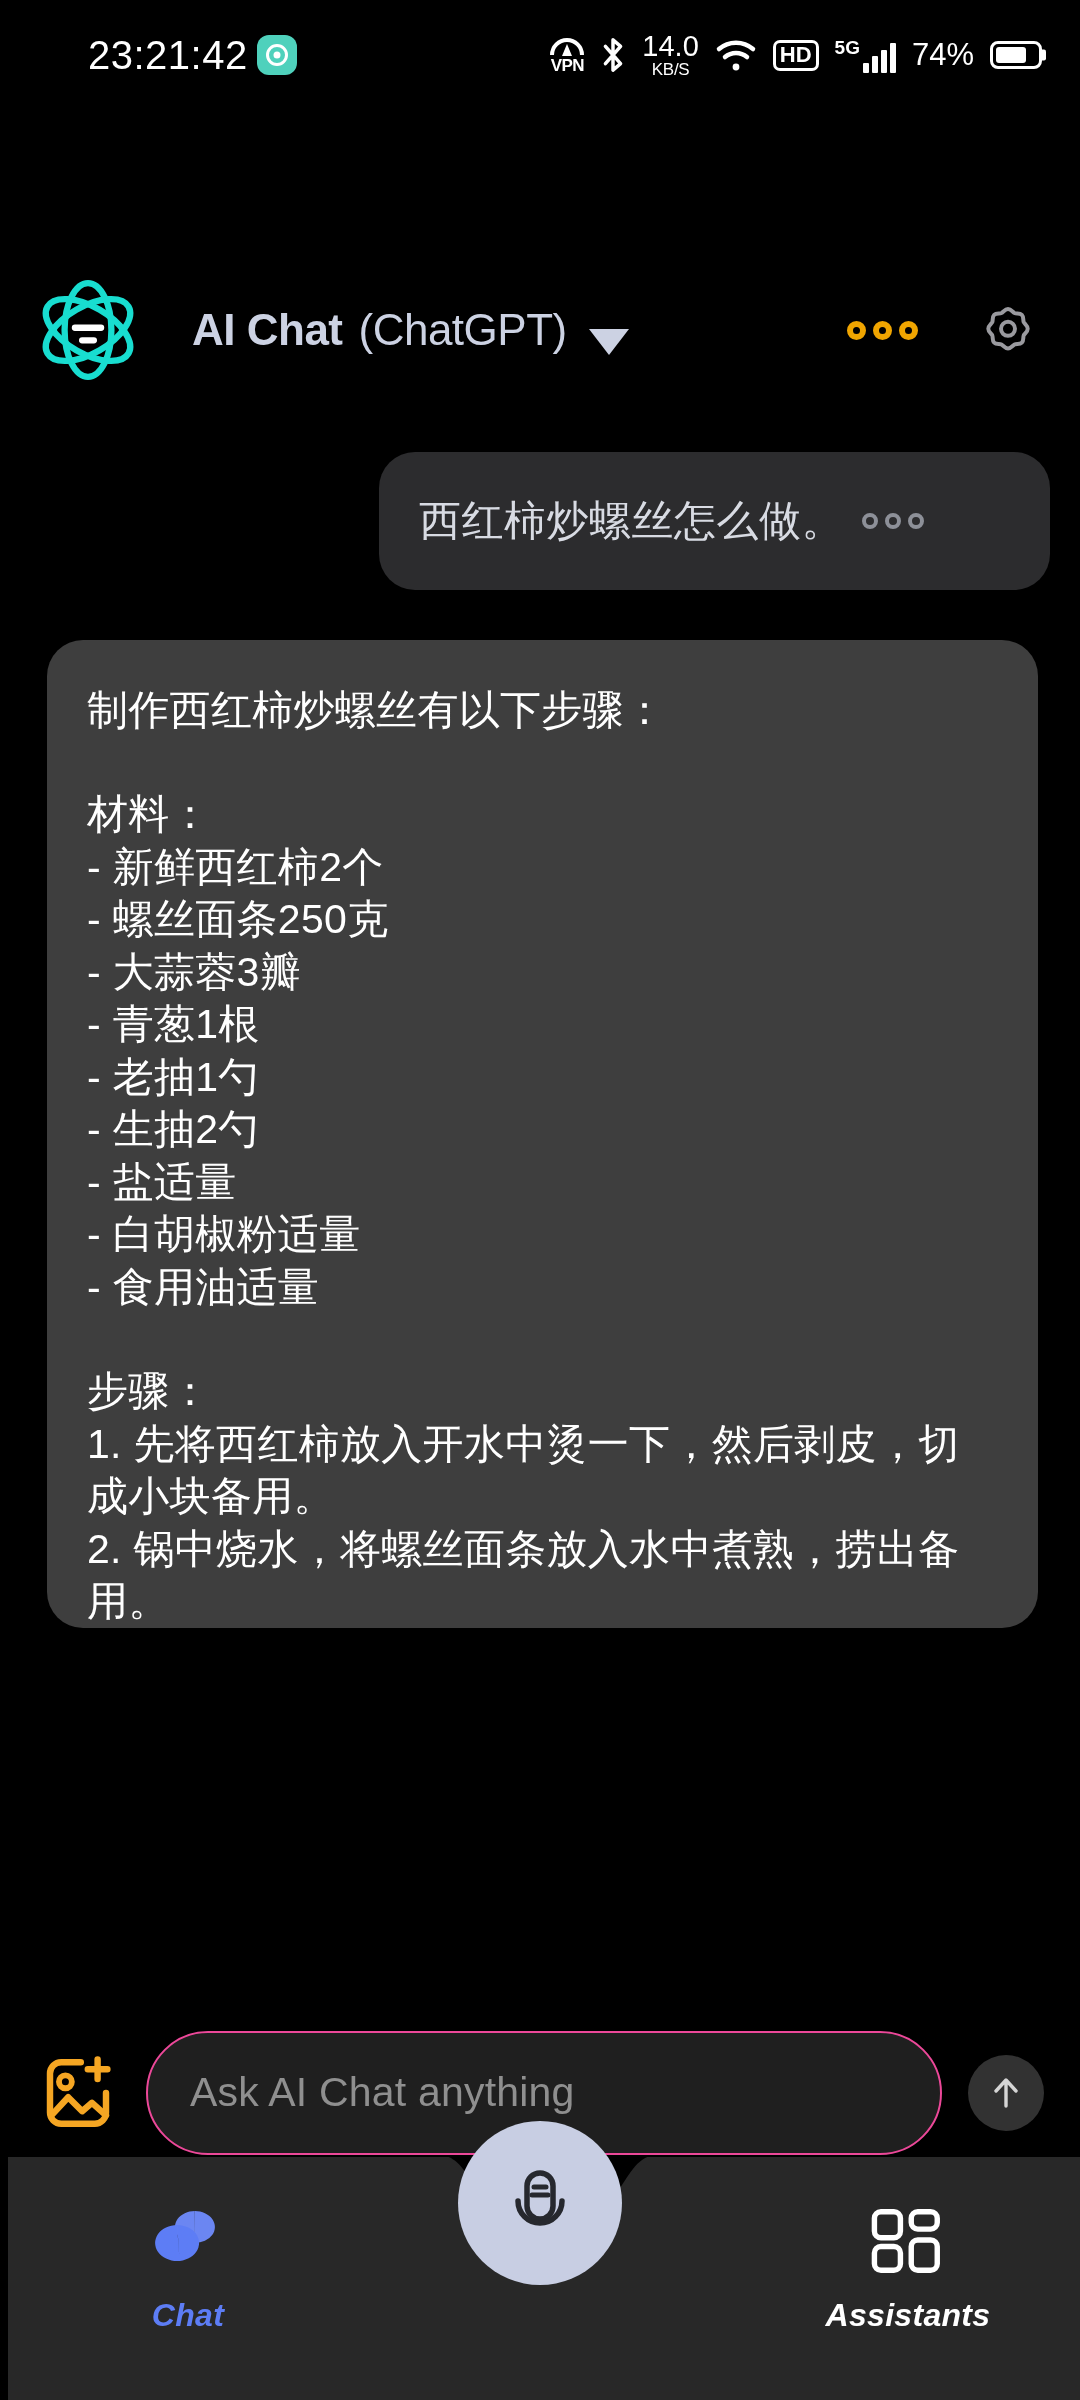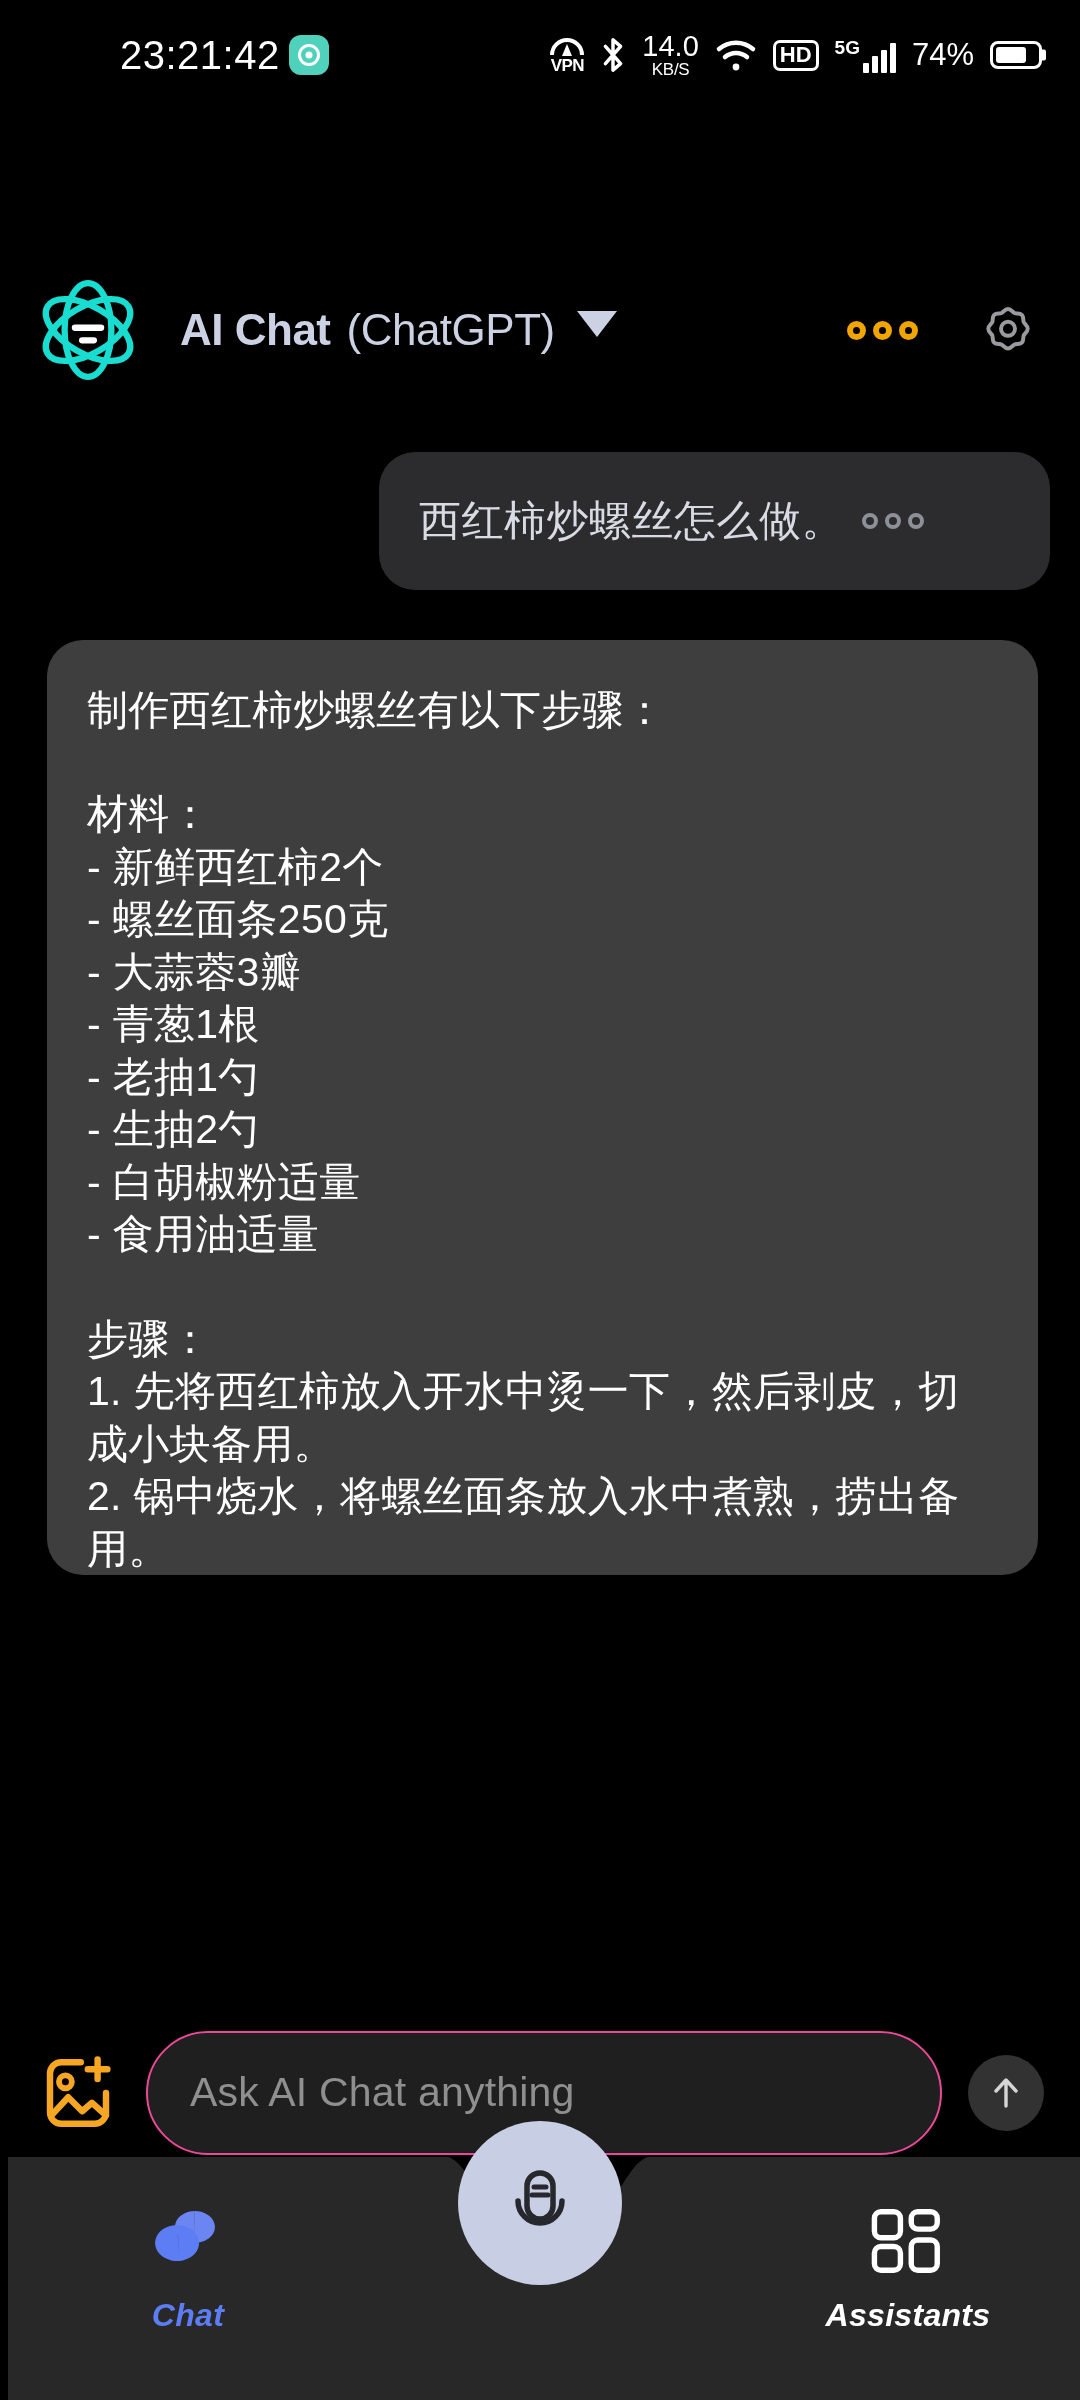--- a/index.html
+++ b/index.html
@@ -25,21 +25,21 @@
     width: 1080px;
     height: 110px;
     display: flex;
     align-items: center;
     color: #ffffff;
   }
   .sb-left {
     display: flex;
     align-items: center;
     gap: 9px;
-    margin-left: 120px;
+    margin-left: 88px;
   }
   .sb-time {
     font-size: 40px;
     letter-spacing: 0.5px;
     color: #ffffff;
     font-weight: 400;
   }
   .sb-appicon {
     width: 40px; height: 40px;
     border-radius: 12px;
@@ -140,23 +140,23 @@
     top: 270px; left: 0;
     width: 1080px;
     height: 120px;
     display: flex;
     align-items: center;
     padding: 0 34px;
   }
   .logo { width: 108px; height: 108px; flex: 0 0 auto; }
   .title-wrap {
     display: flex;
-    align-items: flex-start;
+    align-items: flex-end;
     gap: 22px;
-    margin-left: 38px;
+    margin-left: 50px;
   }
   .title-main {
     font-size: 44px;
     font-weight: 700;
     color: #ccd2e3;
     letter-spacing: -0.5px;
   }
   .title-sub {
     font-size: 44px;
     font-weight: 400;
@@ -414,20 +414,21 @@
     <div class="bubble-ai">
       <p>制作西红柿炒螺丝有以下步骤：</p>
       <div class="blank"></div>
       <p>材料：</p>
       <p>- 新鲜西红柿2个</p>
       <p>- 螺丝面条250克</p>
       <p>- 大蒜蓉3瓣</p>
       <p>- 青葱1根</p>
       <p>- 老抽1勺</p>
       <p>- 生抽2勺</p>
+      <p>- 盐适量</p>
       <p>- 白胡椒粉适量</p>
       <p>- 食用油适量</p>
       <div class="blank"></div>
       <p>步骤：</p>
       <p>1. 先将西红柿放入开水中烫一下，然后剥皮，切成小块备用。</p>
       <p>2. 锅中烧水，将螺丝面条放入水中煮熟，捞出备用。</p>
     </div>
 
   </div>
 

